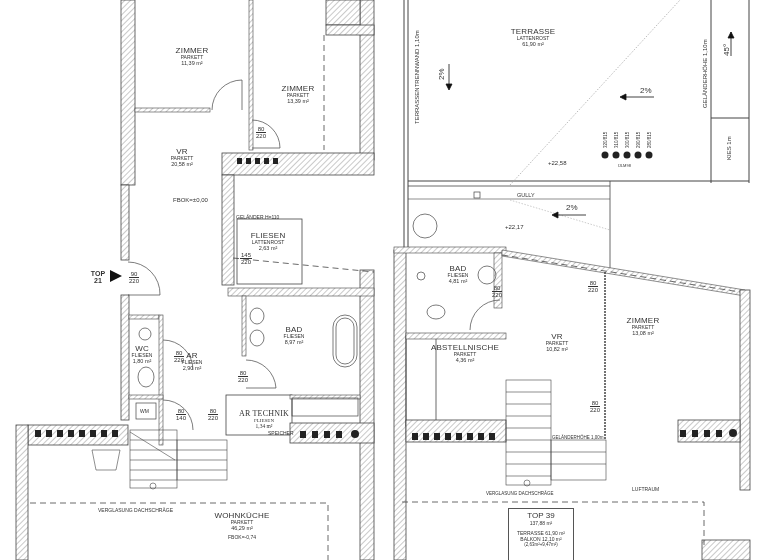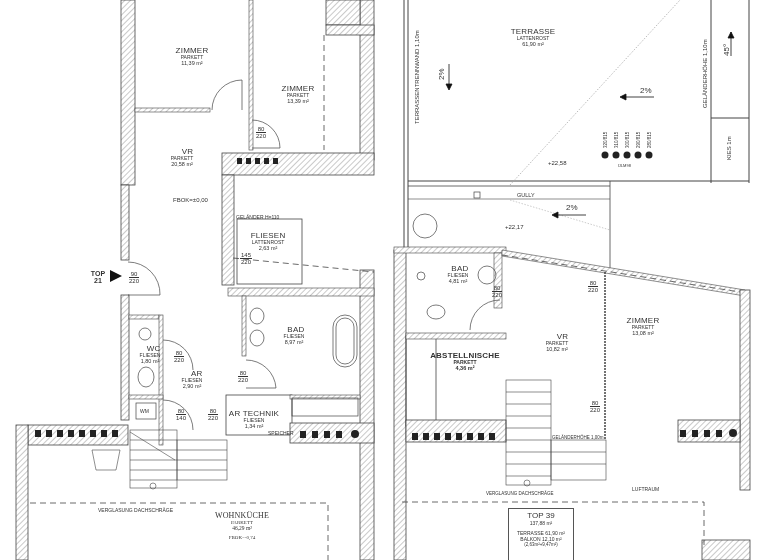--- a/index.html
+++ b/index.html
@@ -1,19 +1,19 @@
 <!DOCTYPE html>
 <html><head>
 <meta charset="utf-8">
 <style>
   html, body { margin:0; padding:0; background:#fff; }
   body { width:768px; height:560px; overflow:hidden; position:relative; font-family:"Liberation Sans", sans-serif; color:#222; }
   svg { position:absolute; left:0; top:0; }
   .lbl { position:absolute; text-align:center; line-height:1.05; color:#333; white-space:nowrap; transform:translateX(-50%); }
-  .room { font-size:8px; letter-spacing:0.2px;text-align:right; }
+  .room { font-size:8px; letter-spacing:0.2px; }
   .sub { font-size:5px; }
   .area { font-size:5.5px; }
   .dim { position:absolute; font-size:6px; line-height:1; color:#333; text-align:center; transform:translateX(-50%); }
   .dim .t { border-bottom:0.6px solid #333; display:block; padding:0 1px; }
   .note { position:absolute; font-size:5px; color:#333; white-space:nowrap; }
   .vert { position:absolute; font-size:6px; color:#333; white-space:nowrap; transform-origin:left top; transform:rotate(-90deg); }
   .summary { position:absolute; border:1px solid #555; background:#fff; text-align:center; color:#333; }
 </style>
 </head>
 <body>
@@ -244,39 +244,39 @@
 <div class="lbl" style="left:268px;top:232px;">
   <div class="room">FLIESEN</div>
   <div class="sub">LATTENROST</div>
   <div class="area">2,63 m²</div>
 </div>
 <div class="lbl" style="left:294px;top:326px;">
   <div class="room">BAD</div>
   <div class="sub">FLIESEN</div>
   <div class="area">8,97 m²</div>
 </div>
-<div class="lbl" style="left:150px;top:345px;">
+<div class="lbl" style="left:142px;top:345px;">
   <div class="room">WC</div>
   <div class="sub">FLIESEN</div>
   <div class="area">1,80 m²</div>
 </div>
-<div class="lbl" style="left:192px;top:370px;">
+<div class="lbl" style="left:192px;top:352px;">
   <div class="room">AR</div>
   <div class="sub">FLIESEN</div>
   <div class="area">2,90 m²</div>
 </div>
-<div class="lbl" style="left:254px;top:410px;">
+<div class="lbl" style="left:264px;top:410px;font-family:Liberation Serif, serif;">
   <div class="room">AR TECHNIK</div>
   <div class="sub">FLIESEN</div>
   <div class="area">1,34 m²</div>
 </div>
 <div class="note" style="left:268px;top:430px;">SPEICHER</div>
 <div class="note" style="left:140px;top:408px;font-size:5px;">WM</div>
 <div class="note" style="left:98px;top:507px;">VERGLASUNG DACHSCHRÄGE</div>
-<div class="lbl" style="left:242px;top:512px;font-family:Liberation Serif, serif;">
+<div class="lbl" style="left:242px;top:512px;">
   <div class="room">WOHNKÜCHE</div>
   <div class="sub">PARKETT</div>
   <div class="area">46,29 m²</div>
   <div class="sub" style="margin-top:4px;">FBOK=-0,74</div>
 </div>
 <div class="lbl" style="left:98px;top:270px;font-size:7px;font-weight:bold;">
   <div>TOP</div>
   <div>21</div>
 </div>
 
@@ -318,21 +318,21 @@
 <div class="lbl" style="left:557px;top:333px;">
   <div class="room">VR</div>
   <div class="sub">PARKETT</div>
   <div class="area">10,82 m²</div>
 </div>
 <div class="lbl" style="left:643px;top:317px;">
   <div class="room">ZIMMER</div>
   <div class="sub">PARKETT</div>
   <div class="area">13,08 m²</div>
 </div>
-<div class="lbl" style="left:465px;top:352px;font-weight:bold;">
+<div class="lbl" style="left:465px;top:344px;">
   <div class="room">ABSTELLNISCHE</div>
   <div class="sub">PARKETT</div>
   <div class="area">4,36 m²</div>
 </div>
 <div class="note" style="left:552px;top:435px;font-size:4.5px;">GELÄNDERHÖHE 1,00m</div>
 <div class="note" style="left:632px;top:486px;font-size:5px;">LUFTRAUM</div>
 <div class="note" style="left:486px;top:491px;font-size:4.5px;">VERGLASUNG DACHSCHRÄGE</div>
 
 <div class="dim" style="left:497px;top:285px;"><span class="t">80</span><span>220</span></div>
 <div class="dim" style="left:593px;top:280px;"><span class="t">80</span><span>220</span></div>

